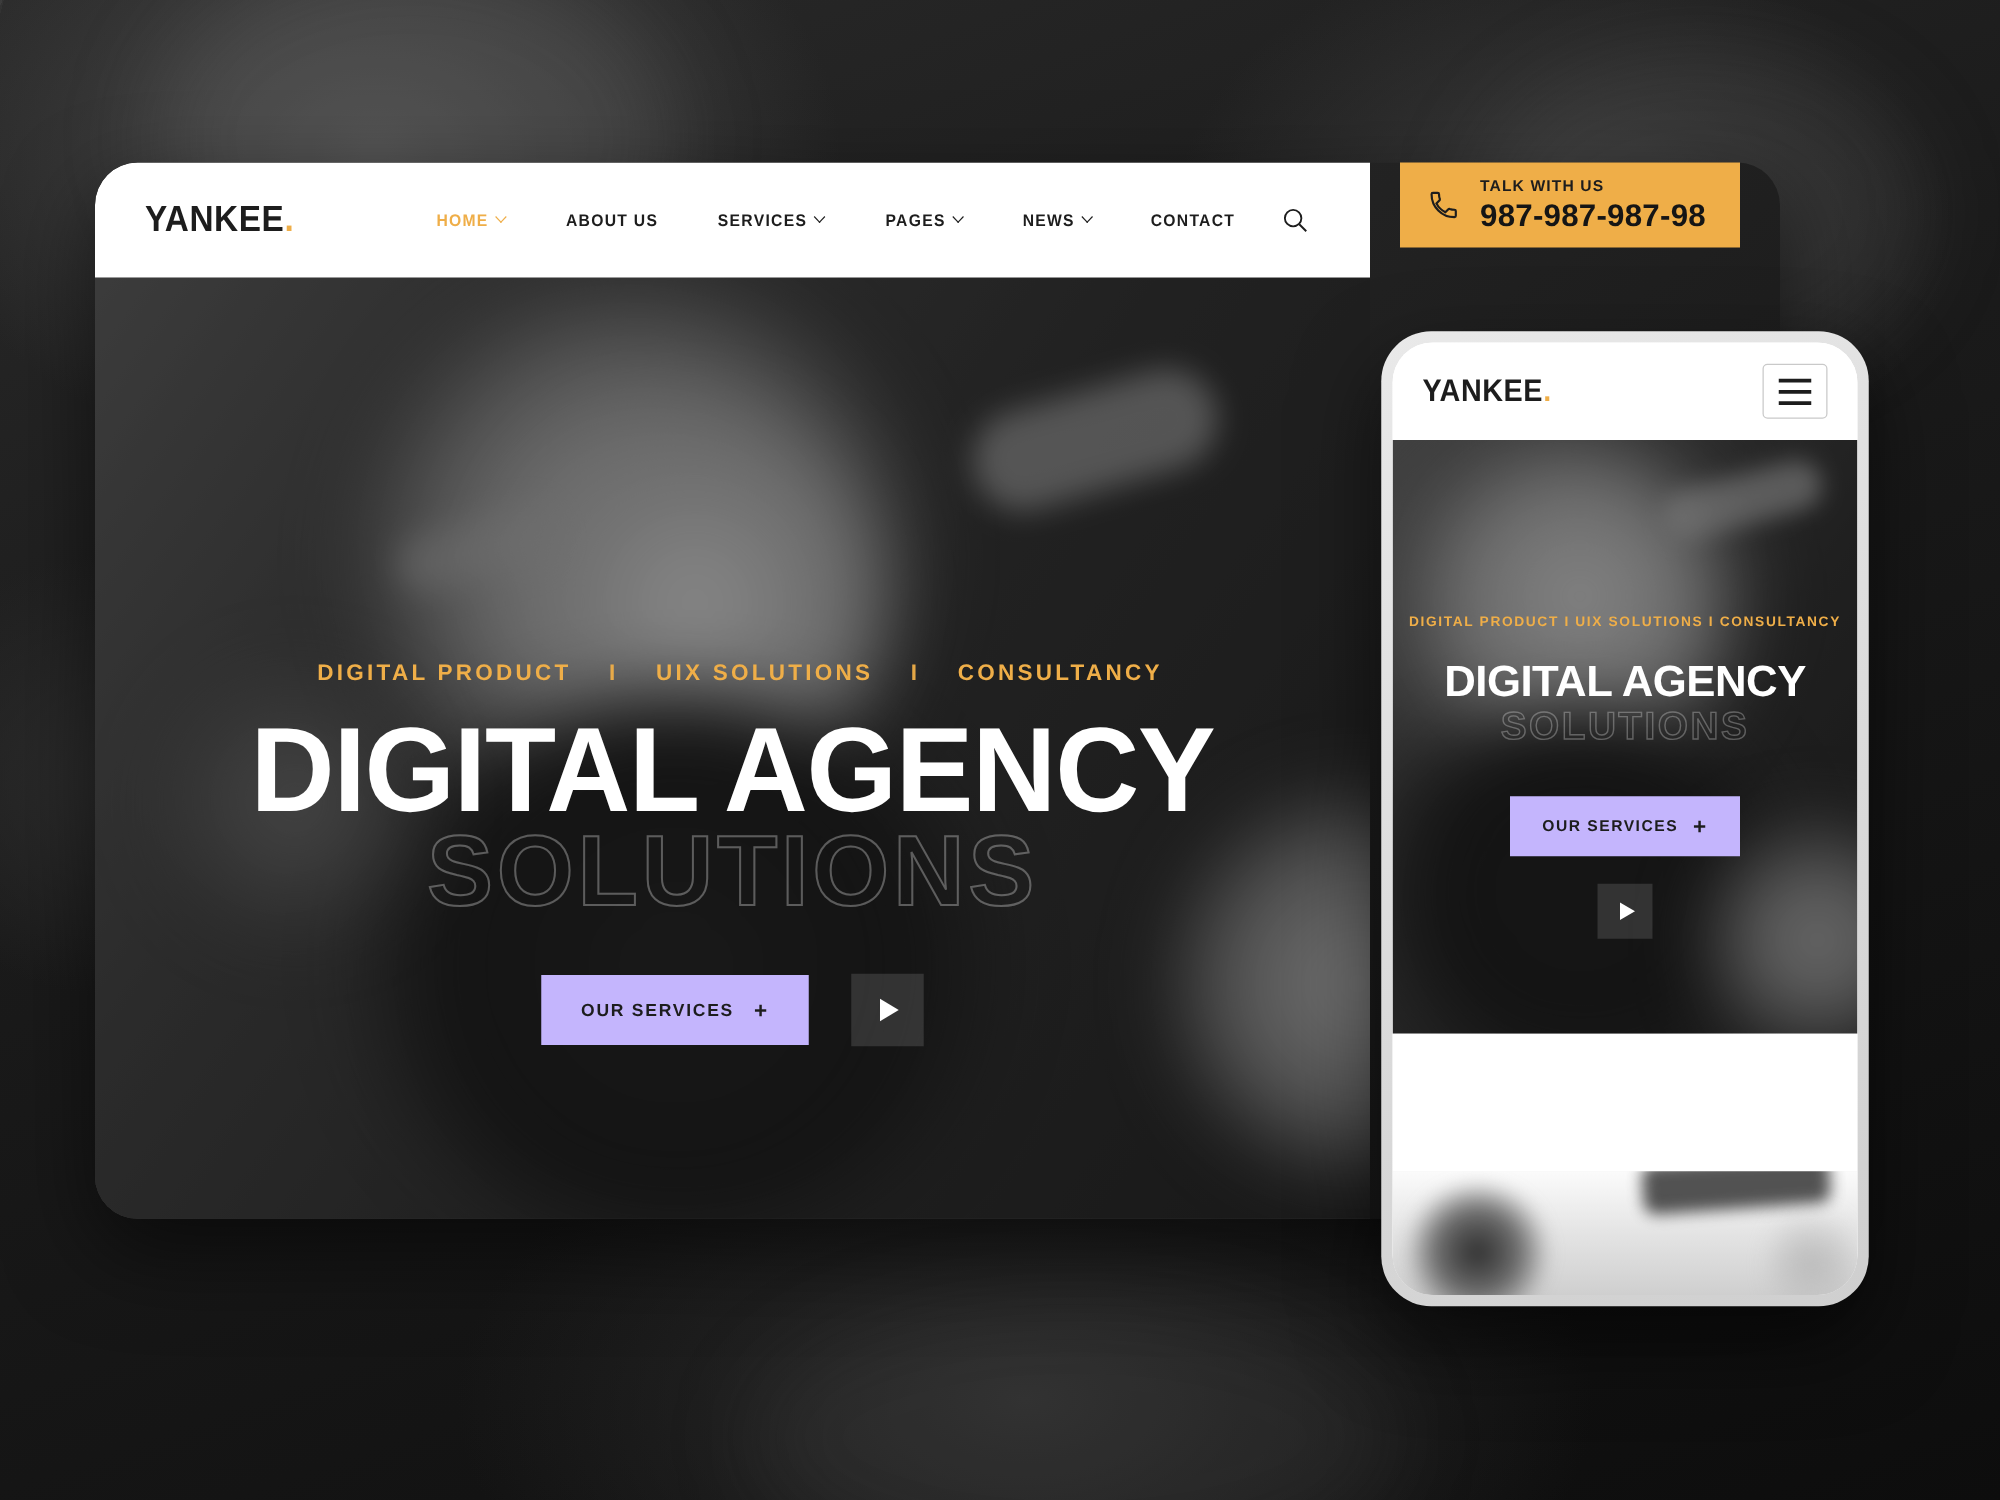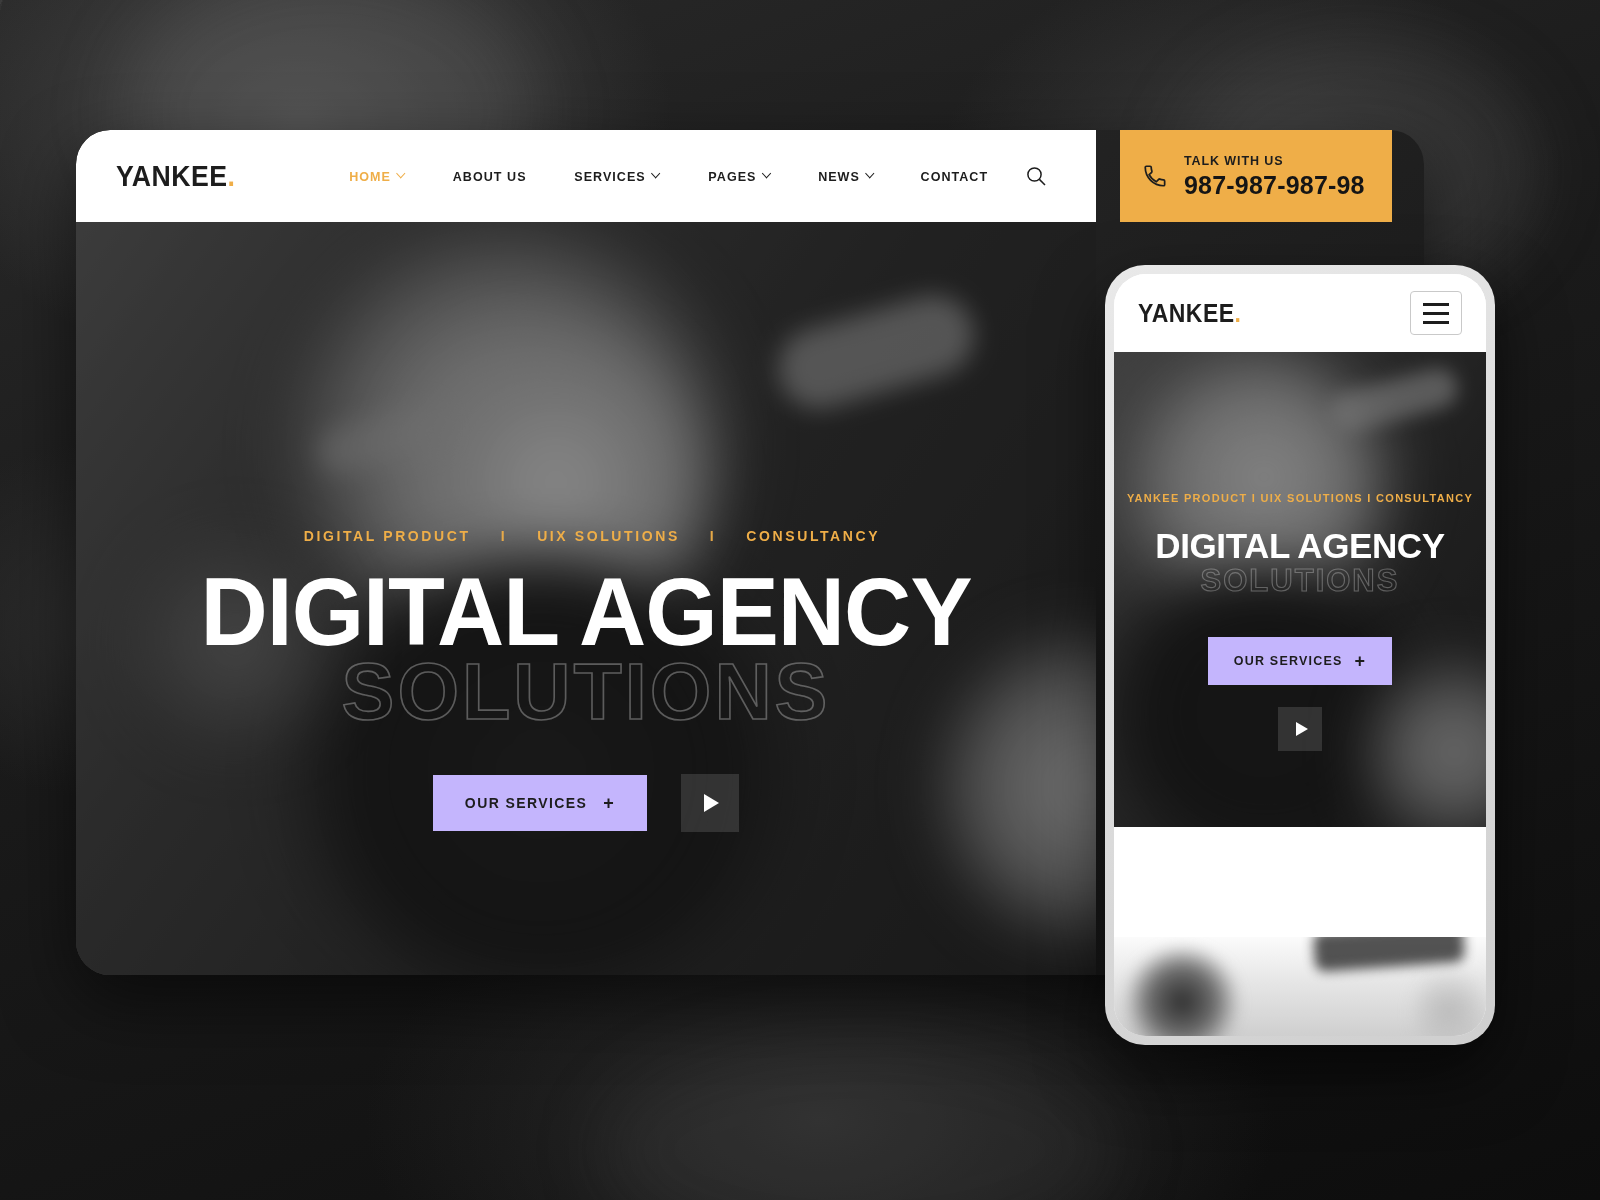--- a/index.html
+++ b/index.html
@@ -83,21 +83,21 @@
     filter:grayscale(1);
   }
   .photo .layer { position:absolute; border-radius:50%; filter:blur(28px); }
   .photo-dim { position:absolute; inset:0; background:rgba(25,25,25,.46); }
 
   #hero-content {
     position:absolute; left:0; right:0; top:306px;
     text-align:center; z-index:4;
   }
   #tagline {
-    color:#efae48; font-size:14px; font-weight:bold; letter-spacing:2.6px;
+    color:#efae48; font-size:18px; font-weight:bold; letter-spacing:2.6px;
     display:flex; justify-content:center; align-items:center; gap:0;margin-left:12px;
   }
   #tagline span.t { padding:0 8px; }
   #tagline span.sep { padding:0 22px; opacity:.95; }
   #headline {
     margin-top:22px; color:#fff; font-weight:bold;
     font-size:96px; letter-spacing:-1px; line-height:.96;
     transform:scaleX(.97);
   }
   #subheadline {
@@ -121,21 +121,21 @@
     display:flex; align-items:center; justify-content:center;
   }
   .tri {
     width:0; height:0; border-left:15px solid #fff;
     border-top:9px solid transparent; border-bottom:9px solid transparent;
     margin-left:3px;
   }
 
   
   #talk {
-    position:absolute; left:1044px; top:0; width:272px; height:92px;
+    position:absolute; left:1044px; top:0; width:272px; height:68px;
     background:#efae48; display:flex; align-items:center; gap:16px;
     padding-left:22px; z-index:7;
   }
   #talk .tx { line-height:1.12; }
   #talk .lbl { font-size:12.5px; font-weight:bold; letter-spacing:.9px; color:#1d1d1d; }
   #talk .num { font-size:25px; font-weight:bold; letter-spacing:.2px; color:#151515; margin-top:3px; }
 
   
   #phone {
     position:absolute; left:1105px; top:265px; width:390px; height:780px;
@@ -295,21 +295,21 @@
       <div class="photo" style="background:linear-gradient(125deg,#626262 0%,#3e3e3e 30%,#272727 60%,#181818 100%)">
         <div class="layer" style="left:-10px;top:-20px;width:300px;height:300px;background:radial-gradient(circle,#ded9d2 0%,#9c978f 48%,rgba(60,60,60,0) 74%)"></div>
         <div class="layer" style="left:55px;top:30px;width:190px;height:190px;background:radial-gradient(circle,#f0eae1 0%,#bab3a9 55%,rgba(60,60,60,0) 76%)"></div>
         <div class="layer" style="left:-20px;top:215px;width:340px;height:290px;background:radial-gradient(circle,#161616 0%,#101010 55%,rgba(20,20,20,0) 78%)"></div>
         <div class="layer" style="left:215px;top:28px;width:130px;height:40px;border-radius:22px;background:#cacaca;filter:blur(9px);opacity:.65;transform:rotate(-15deg)"></div>
         <div class="layer" style="left:250px;top:300px;width:180px;height:200px;background:radial-gradient(circle,#bdbdbd 0%,#7a7a7a 50%,rgba(50,50,50,0) 75%)"></div>
       </div>
       <div class="photo-dim"></div>
 
       <div id="ph-content">
-        <div id="ph-tagline">YANKEE PRODUCT I UIX SOLUTIONS I CONSULTANCY</div>
+        <div id="ph-tagline">DIGITAL PRODUCT I UIX SOLUTIONS I CONSULTANCY</div>
         <div id="ph-headline">DIGITAL AGENCY</div>
         <div id="ph-sub">SOLUTIONS</div>
         <div id="ph-actions">
           <div class="btn-amber sm">
             <span>OUR SERVICES</span>
             <span class="plus">+</span>
           </div>
           <div class="play-box sm">
             <div class="tri"></div>
           </div>

